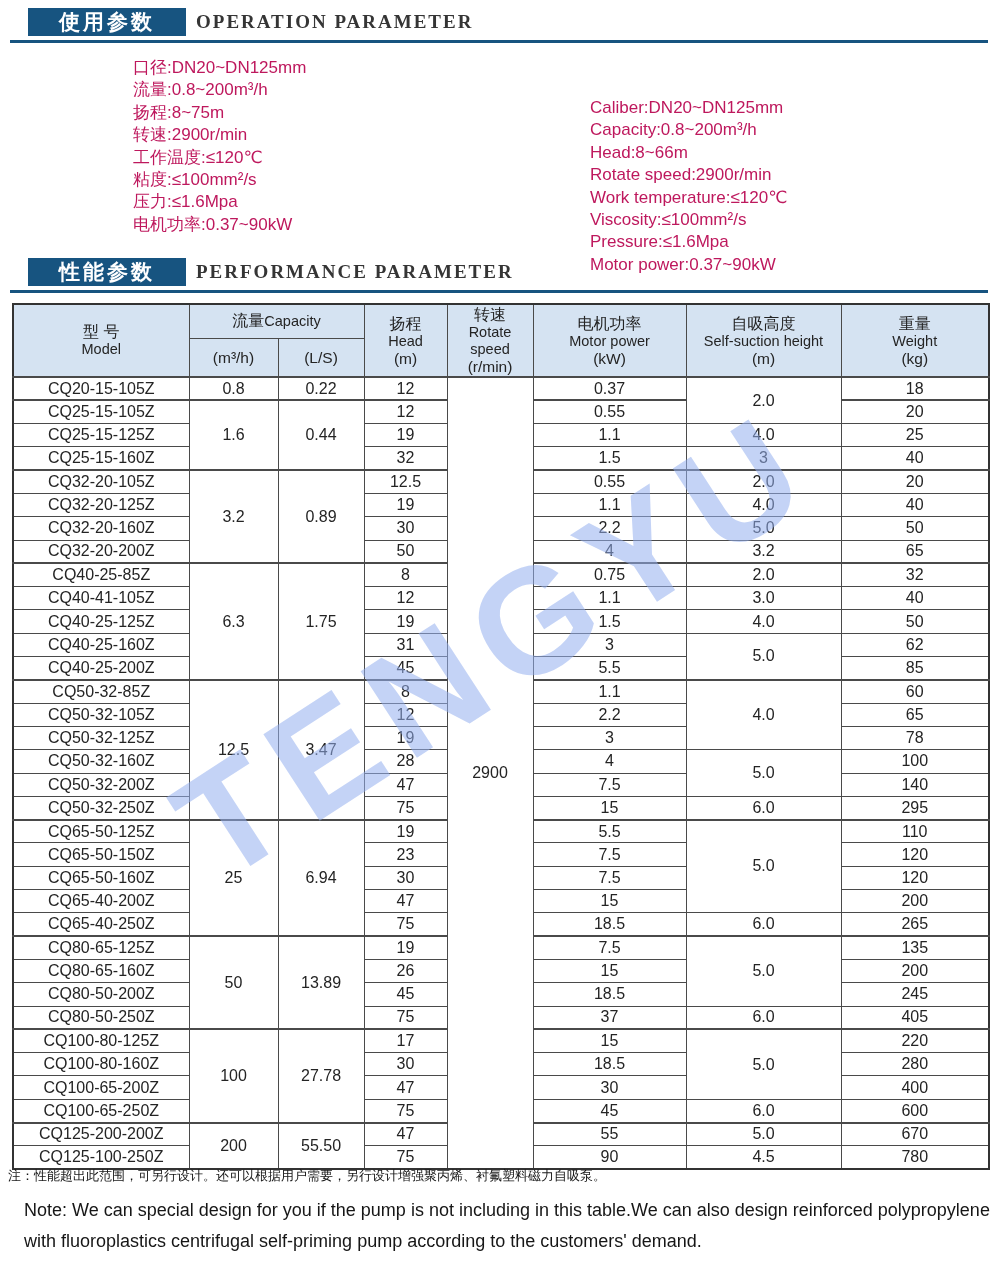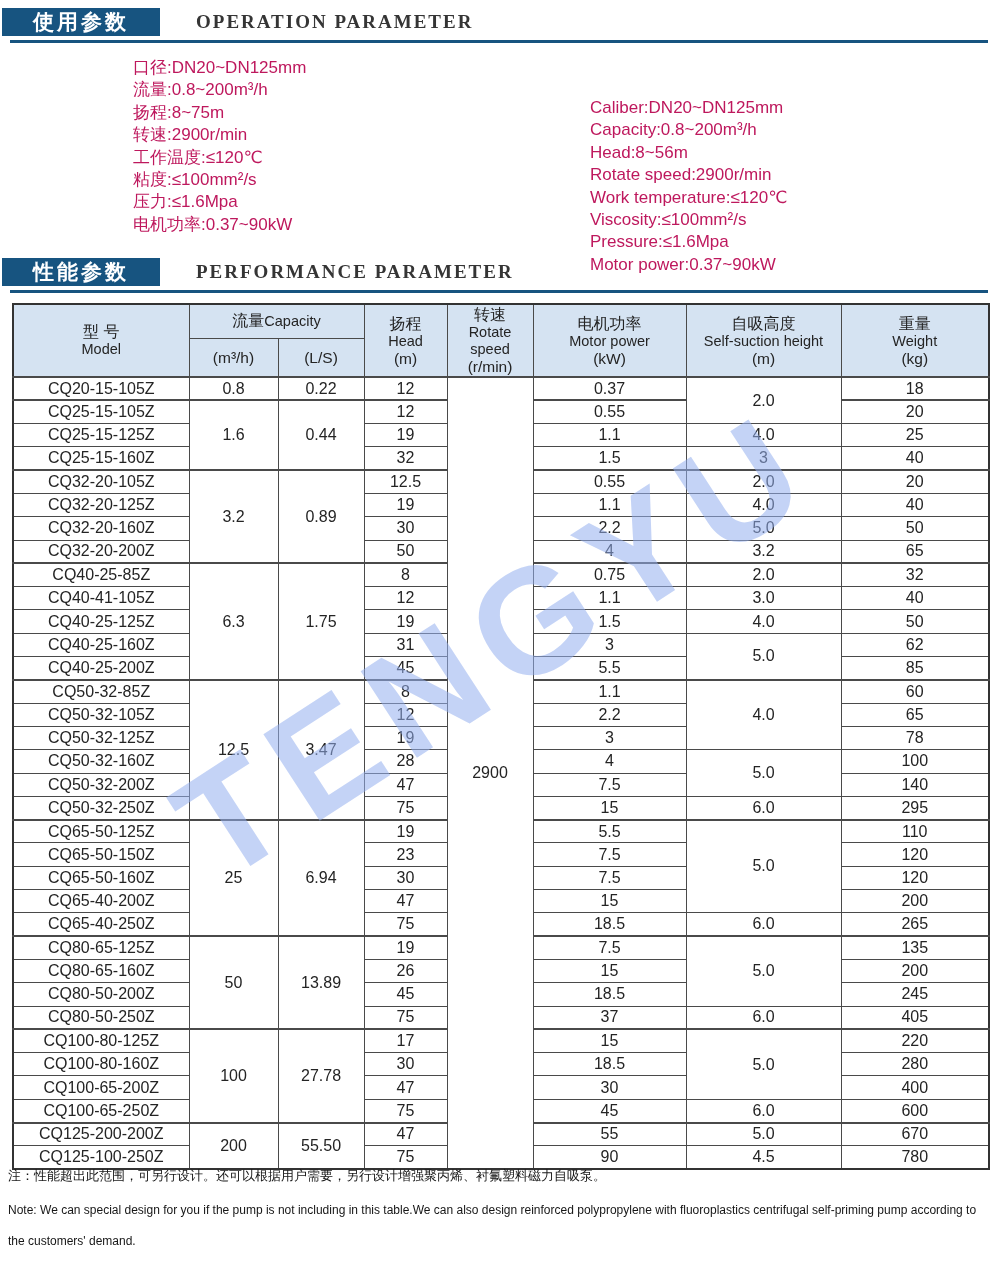--- a/index.html
+++ b/index.html
@@ -2,21 +2,21 @@
 <html><head>
 <meta charset="utf-8">
 <style>
   * { margin:0; padding:0; box-sizing:border-box; }
   body { background:#ffffff; font-family:"Liberation Sans","DejaVu Sans",sans-serif; }
   .page { position:relative; width:1000px; height:1262px; background:#ffffff; overflow:hidden; color:#222; }
 
   
   .sec-head { position:absolute; left:0; width:1000px; height:44px; }
   .sec-head .zh-box {
-    position:absolute; left:2px; top:0; width:158px; height:28px;
+    position:absolute; left:28px; top:0; width:158px; height:28px;
     background:#175480; color:#ffffff; font-size:21px; font-weight:bold;
     letter-spacing:3px; display:flex; align-items:center; justify-content:center;
     z-index:2;
   }
   .sec-head .underline { position:absolute; left:10px; right:12px; top:32px; height:3px; background:#175480; }
   .sec-head .en-title {
     position:absolute; left:196px; top:3px; font-size:19px; font-weight:bold;
     color:#353535; letter-spacing:2px;font-family:Liberation Serif, serif;
   }
 
@@ -49,21 +49,21 @@
     position:absolute; left:110px; top:555px; width:770px; height:180px;
     display:flex; align-items:center; justify-content:center;
     font-size:150px; font-weight:bold; letter-spacing:16px;
     color:rgba(147,175,238,0.55);
     transform:rotate(-33deg); z-index:5; pointer-events:none; white-space:nowrap;
   }
 
   
   .notes { position:absolute; left:8px; top:1164px; width:986px; color:#161616; }
   .notes .zh { font-size:13px; line-height:24px; margin-bottom:7px; }
-  .notes .en { font-size:12px; line-height:31px; }
+  .notes .en { font-size:18px; line-height:31px;margin-left:16px; }
 </style>
 </head>
 <body>
 
 <div class="page">
 
   <div class="sec-head" style="top:8px;">
     <div class="zh-box">
       <span>使用参数</span>
     </div>
@@ -78,21 +78,21 @@
         <div>扬程:8~75m</div>
         <div>转速:2900r/min</div>
         <div>工作温度:≤120℃</div>
         <div>粘度:≤100mm²/s</div>
         <div>压力:≤1.6Mpa</div>
         <div>电机功率:0.37~90kW</div>
       </div>
     <div class="col en">
         <div>Caliber:DN20~DN125mm</div>
         <div>Capacity:0.8~200m³/h</div>
-        <div>Head:8~56m</div>
+        <div>Head:8~66m</div>
         <div>Rotate speed:2900r/min</div>
         <div>Work temperature:≤120℃</div>
         <div>Viscosity:≤100mm²/s</div>
         <div>Pressure:≤1.6Mpa</div>
         <div>Motor power:0.37~90kW</div>
       </div>
   </div>
 
   <div class="sec-head" style="top:258px;">
     <div class="zh-box">

